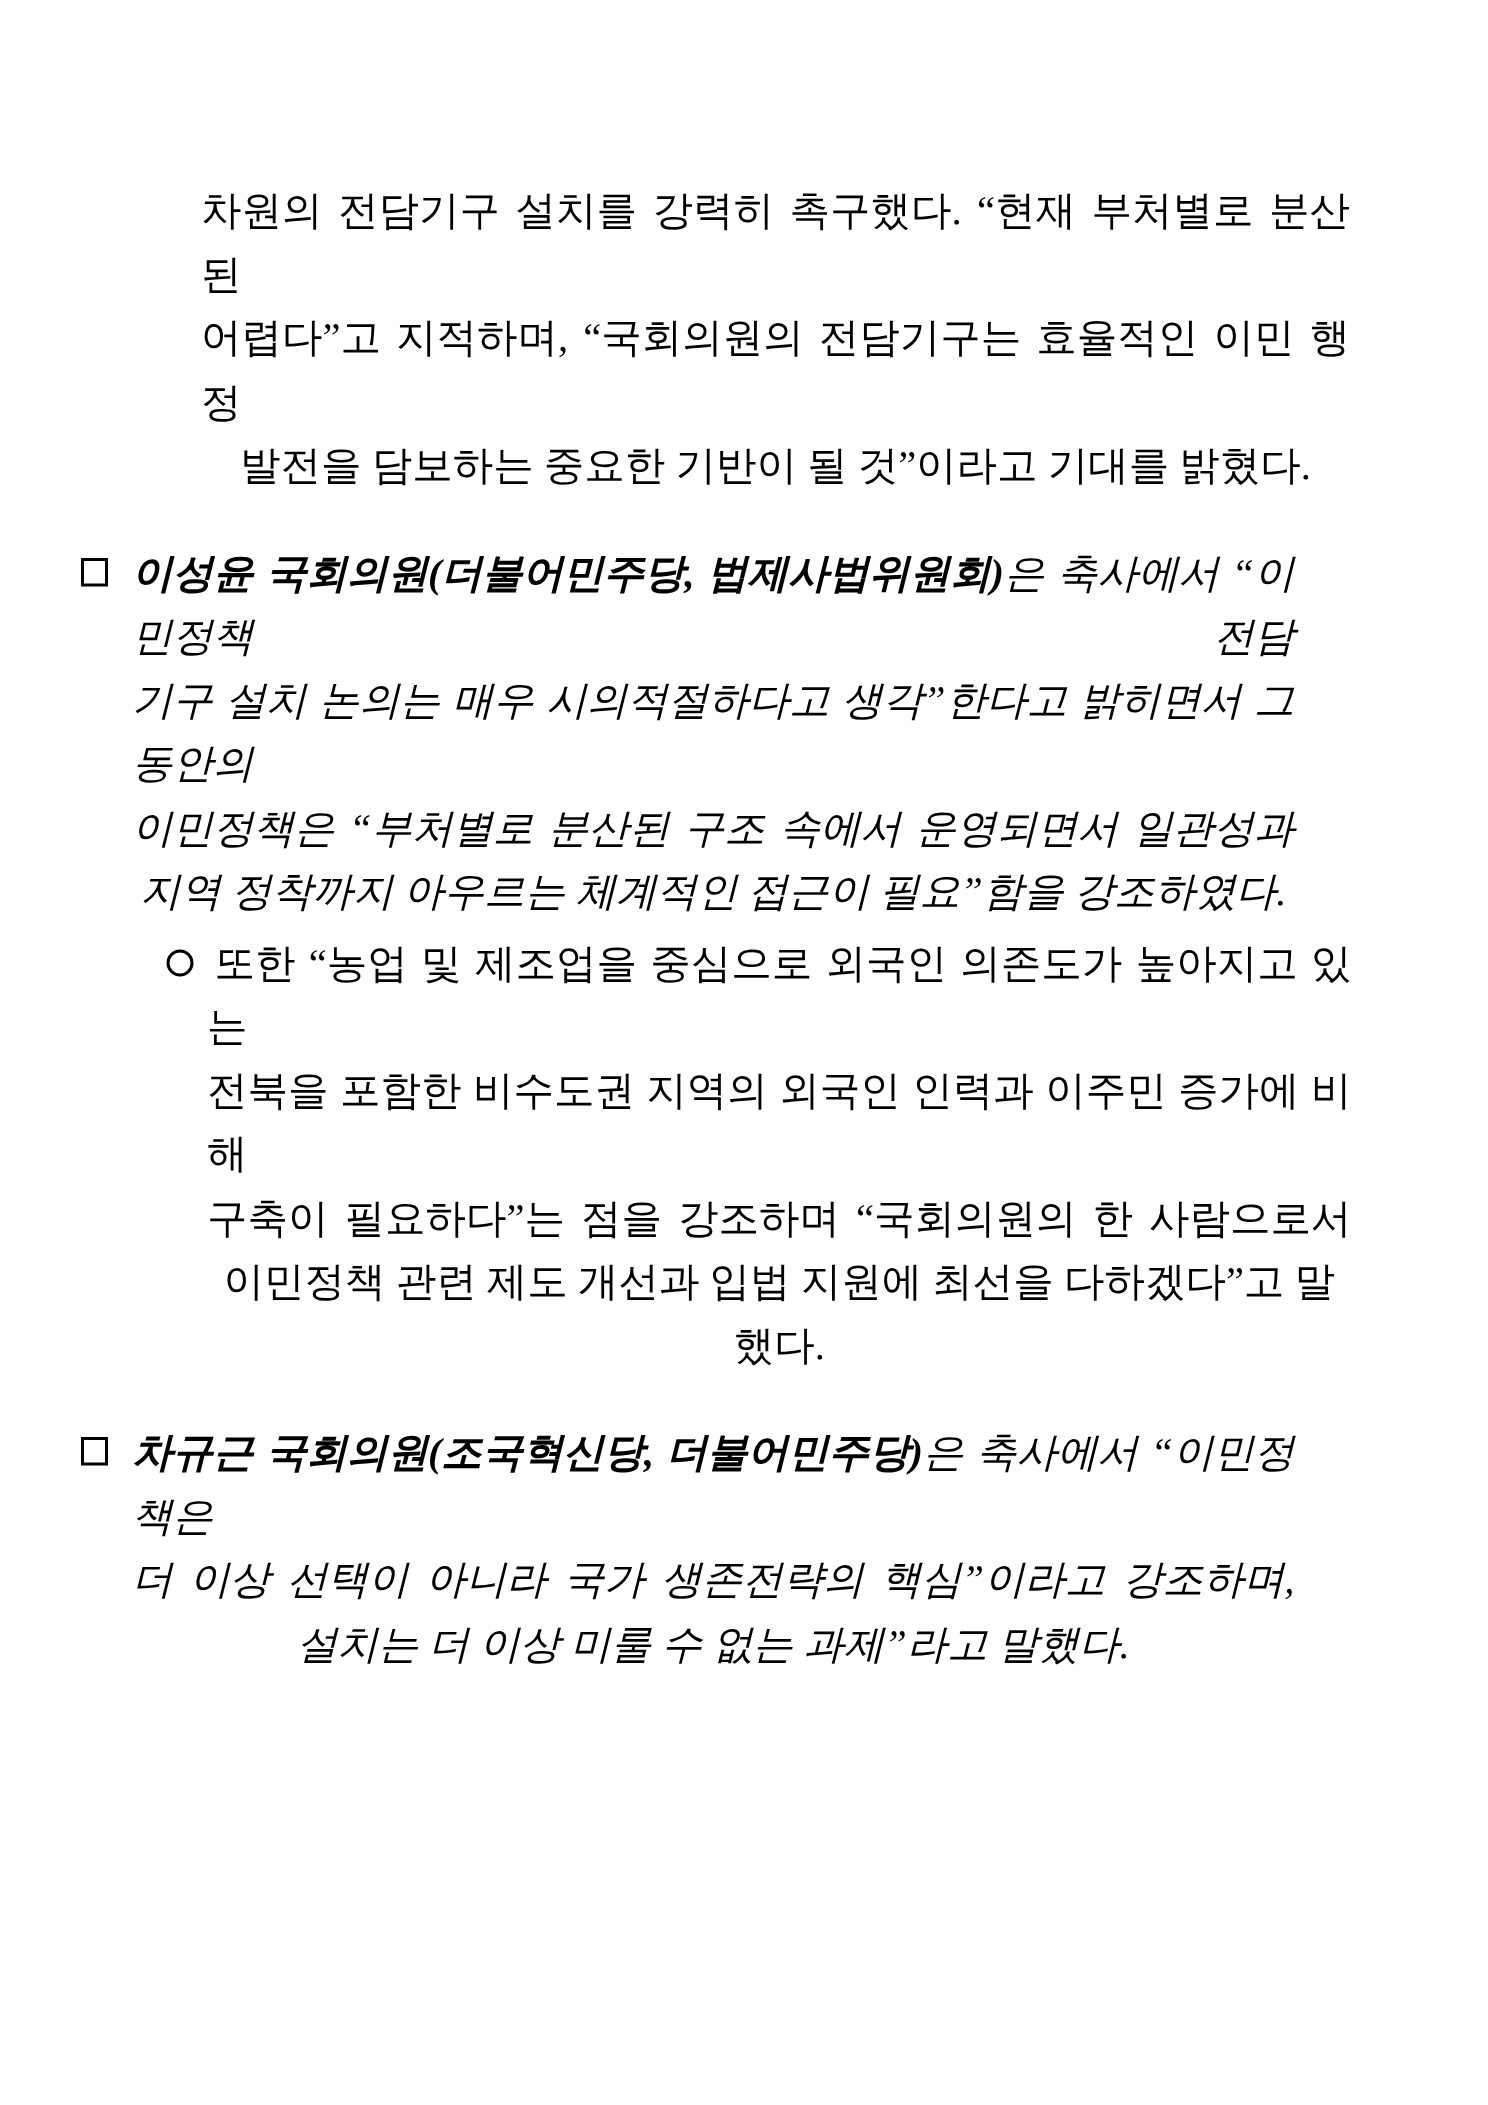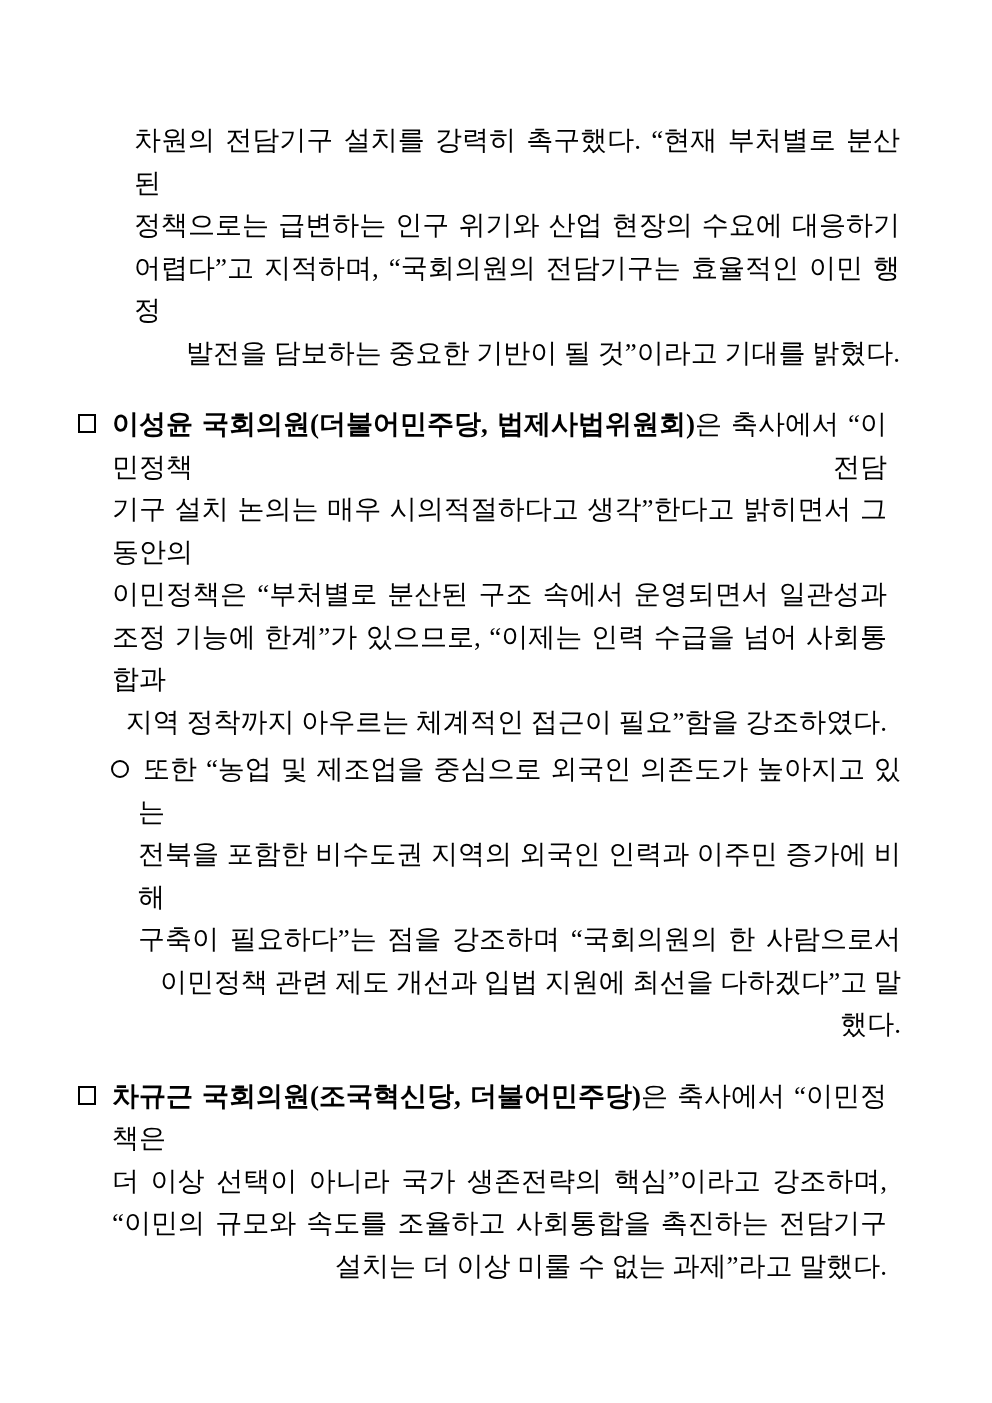--- a/index.html
+++ b/index.html
@@ -12,23 +12,23 @@
     background:#ffffff;
     color:#000000;
     font-family:"Liberation Serif","DejaVu Serif",serif;
     font-size:27px;
     line-height:42.5px;
     padding-top:119px;
     overflow:hidden;
   }
   .para { position:relative; }
   .p-cont   { margin-left:134px; width:766px; }
-  .p-square { margin-left:112px; width:775px; margin-top:29px; }
+  .p-square { margin-left:88px; width:775px; margin-top:29px;font-style:italic; }
   .p-circle { margin-left:138px; width:763px; margin-top:5px; }
-  .line { text-align:right; }
+  .line { text-align:center; }
   .line.j { text-align:justify; text-align-last:justify; }
   .p-circle .line.first { text-indent:5px; }
   .lead-bold { font-weight:bold; }
   .bullet { position:absolute; display:block; }
   .square-bullet {
     left:-34px; top:11px;
     width:18px; height:19px;
     border:2px solid #000000;
     background:transparent;
   }
@@ -40,43 +40,40 @@
     background:transparent;
   }
 </style>
 </head>
 <body>
 
 <div class="page">
 
   <section class="para p-cont">
     <div class="line j">차원의 전담기구 설치를 강력히 촉구했다. “현재 부처별로 분산된</div>
-    <div class="line j">정책으로는 급변하는 인구 위기와 산업 현장의 수요에 대응하기</div>
     <div class="line j">어렵다”고 지적하며, “국회의원의 전담기구는 효율적인 이민 행정</div>
     <div class="line">발전을 담보하는 중요한 기반이 될 것”이라고 기대를 밝혔다.</div>
   </section>
 
   <section class="para p-square">
     <span class="bullet square-bullet"></span>
     <div class="line j"><span class="lead-bold">이성윤 국회의원(더불어민주당, 법제사법위원회)</span><span>은 축사에서 “이민정책 전담</span></div>
     <div class="line j">기구 설치 논의는 매우 시의적절하다고 생각”한다고 밝히면서 그동안의</div>
     <div class="line j">이민정책은 “부처별로 분산된 구조 속에서 운영되면서 일관성과</div>
-    <div class="line j">조정 기능에 한계”가 있으므로, “이제는 인력 수급을 넘어 사회통합과</div>
     <div class="line">지역 정착까지 아우르는 체계적인 접근이 필요”함을 강조하였다.</div>
   </section>
 
   <section class="para p-circle">
     <span class="bullet circle-bullet"></span>
     <div class="line j first">또한 “농업 및 제조업을 중심으로 외국인 의존도가 높아지고 있는</div>
     <div class="line j">전북을 포함한 비수도권 지역의 외국인 인력과 이주민 증가에 비해</div>
     <div class="line j">구축이 필요하다”는 점을 강조하며 “국회의원의 한 사람으로서</div>
     <div class="line">이민정책 관련 제도 개선과 입법 지원에 최선을 다하겠다”고 말했다.</div>
   </section>
 
   <section class="para p-square">
     <span class="bullet square-bullet"></span>
     <div class="line j"><span class="lead-bold">차규근 국회의원(조국혁신당, 더불어민주당)</span><span>은 축사에서 “이민정책은</span></div>
     <div class="line j">더 이상 선택이 아니라 국가 생존전략의 핵심”이라고 강조하며,</div>
-    <div class="line j">“이민의 규모와 속도를 조율하고 사회통합을 촉진하는 전담기구</div>
     <div class="line">설치는 더 이상 미룰 수 없는 과제”라고 말했다.</div>
   </section>
 
 </div>
 
 </body></html>

